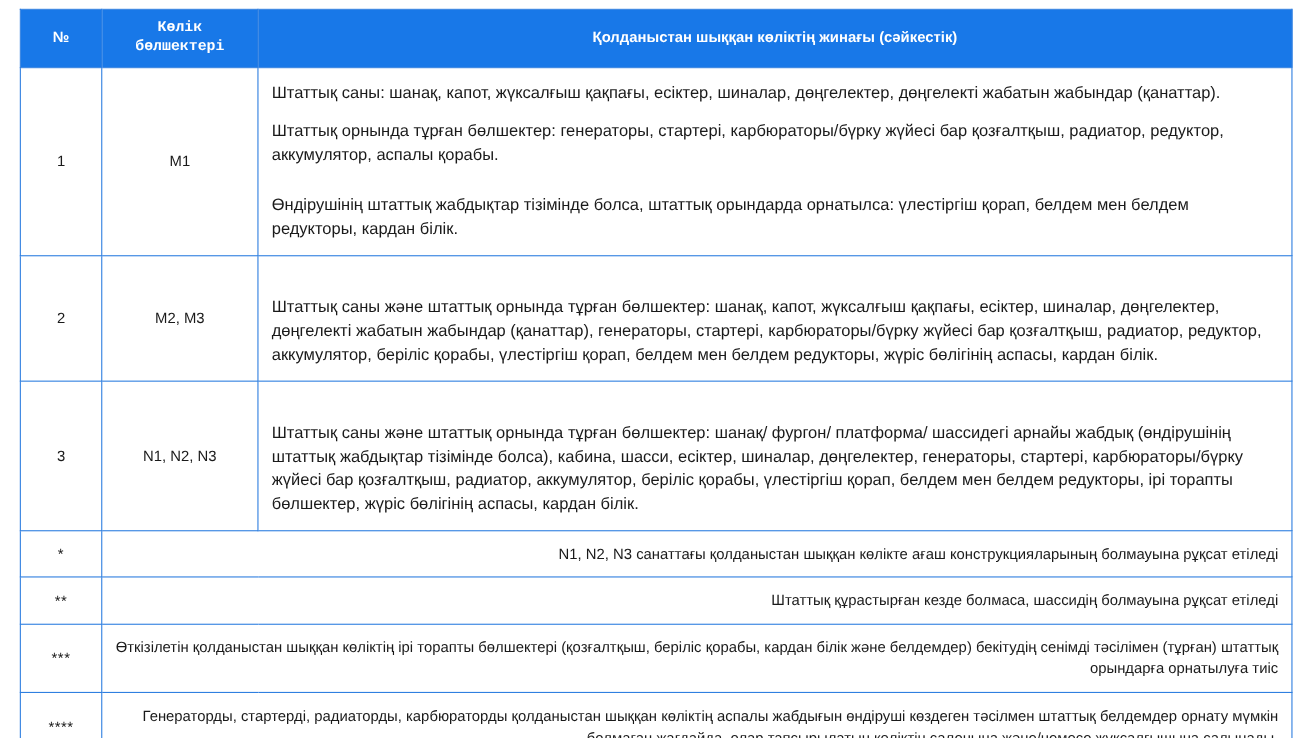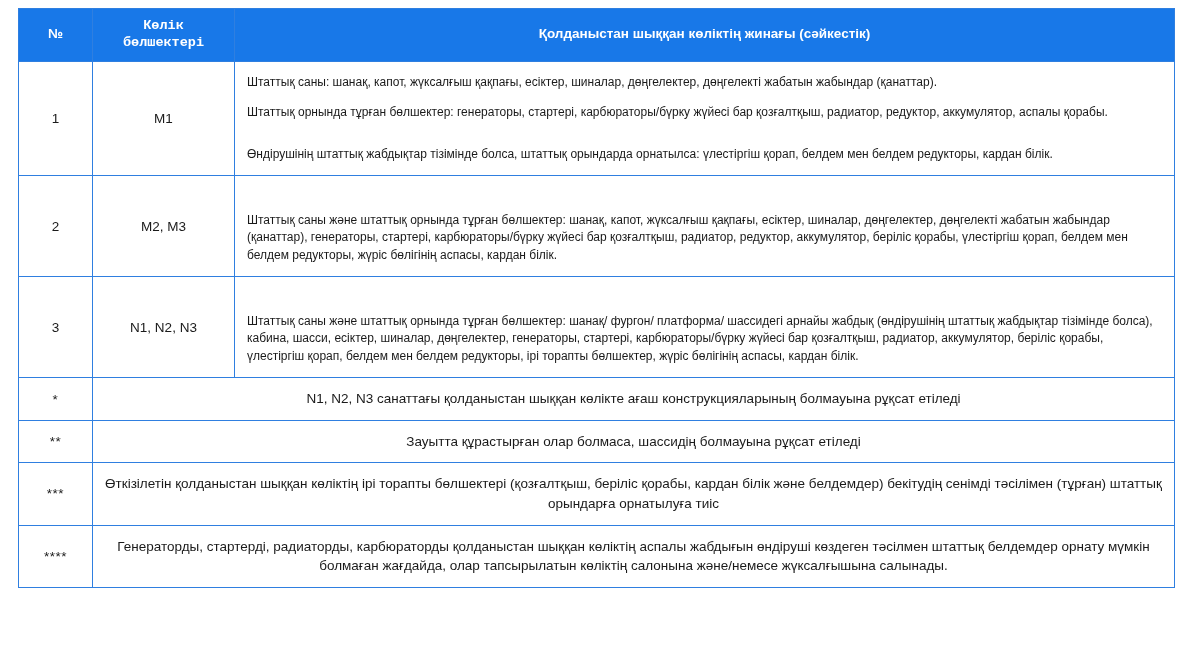--- a/index.html
+++ b/index.html
@@ -39,37 +39,37 @@
   .col-num { width: 74px; }
   .col-cat { width: 142px; font-family: Liberation Mono, monospace; }
   .col-desc { width: auto; }
 
   td.cell-num, td.cell-cat {
     text-align: center;
     font-size: 13.5px;
     padding: 6px 4px;
   }
   td.cell-desc {
-    font-size: 12px;
+    font-size: 15px;
     line-height: 1.45;
     padding: 12px 14px 12px 12px;
     text-align: left;
   }
   td.cell-desc p {
     margin: 0 0 13px 0;
   }
   td.cell-desc p:last-child {
     margin-bottom: 0;
     margin-top: 24px;
   }
   td.cell-note {
     font-size: 13.5px;
     line-height: 1.45;
     padding: 11px 12px 11px 12px;
-    text-align: center;
+    text-align: right;
   }
   .note-star {
     text-align: center;
     font-size: 13.5px;
     letter-spacing: 0.5px;
   }
 </style>
 </head>
 <body>
 
@@ -109,21 +109,21 @@
           <p>Штаттық саны және штаттық орнында тұрған бөлшектер: шанақ/ фургон/ платформа/ шассидегі арнайы жабдық (өндірушінің штаттық жабдықтар тізімінде болса), кабина, шасси, есіктер, шиналар, дөңгелектер, генераторы, стартері, карбюраторы/бүрку жүйесі бар қозғалтқыш, радиатор, аккумулятор, беріліс қорабы, үлестіргіш қорап, белдем мен белдем редукторы, ірі торапты бөлшектер, жүріс бөлігінің аспасы, кардан білік.</p>
         </td>
       </tr>
 
       <tr>
         <td class="note-star">*</td>
         <td class="cell-note" colspan="2">N1, N2, N3 санаттағы қолданыстан шыққан көлікте ағаш конструкцияларының болмауына рұқсат етіледі</td>
       </tr>
       <tr>
         <td class="note-star">**</td>
-        <td class="cell-note" colspan="2">Зауытта құрастырған олар болмаса, шассидің болмауына рұқсат етіледі</td>
+        <td class="cell-note" colspan="2">Штаттық құрастырған кезде болмаса, шассидің болмауына рұқсат етіледі</td>
       </tr>
       <tr>
         <td class="note-star">***</td>
         <td class="cell-note" colspan="2">Өткізілетін қолданыстан шыққан көліктің ірі торапты бөлшектері (қозғалтқыш, беріліс қорабы, кардан білік және белдемдер) бекітудің сенімді тәсілімен (тұрған) штаттық орындарға орнатылуға тиіс</td>
       </tr>
       <tr>
         <td class="note-star">****</td>
         <td class="cell-note" colspan="2">Генераторды, стартерді, радиаторды, карбюраторды қолданыстан шыққан көліктің аспалы жабдығын өндіруші көздеген тәсілмен штаттық белдемдер орнату мүмкін болмаған жағдайда, олар тапсырылатын көліктің салонына және/немесе жүксалғышына салынады.</td>
       </tr>
     </tbody>

